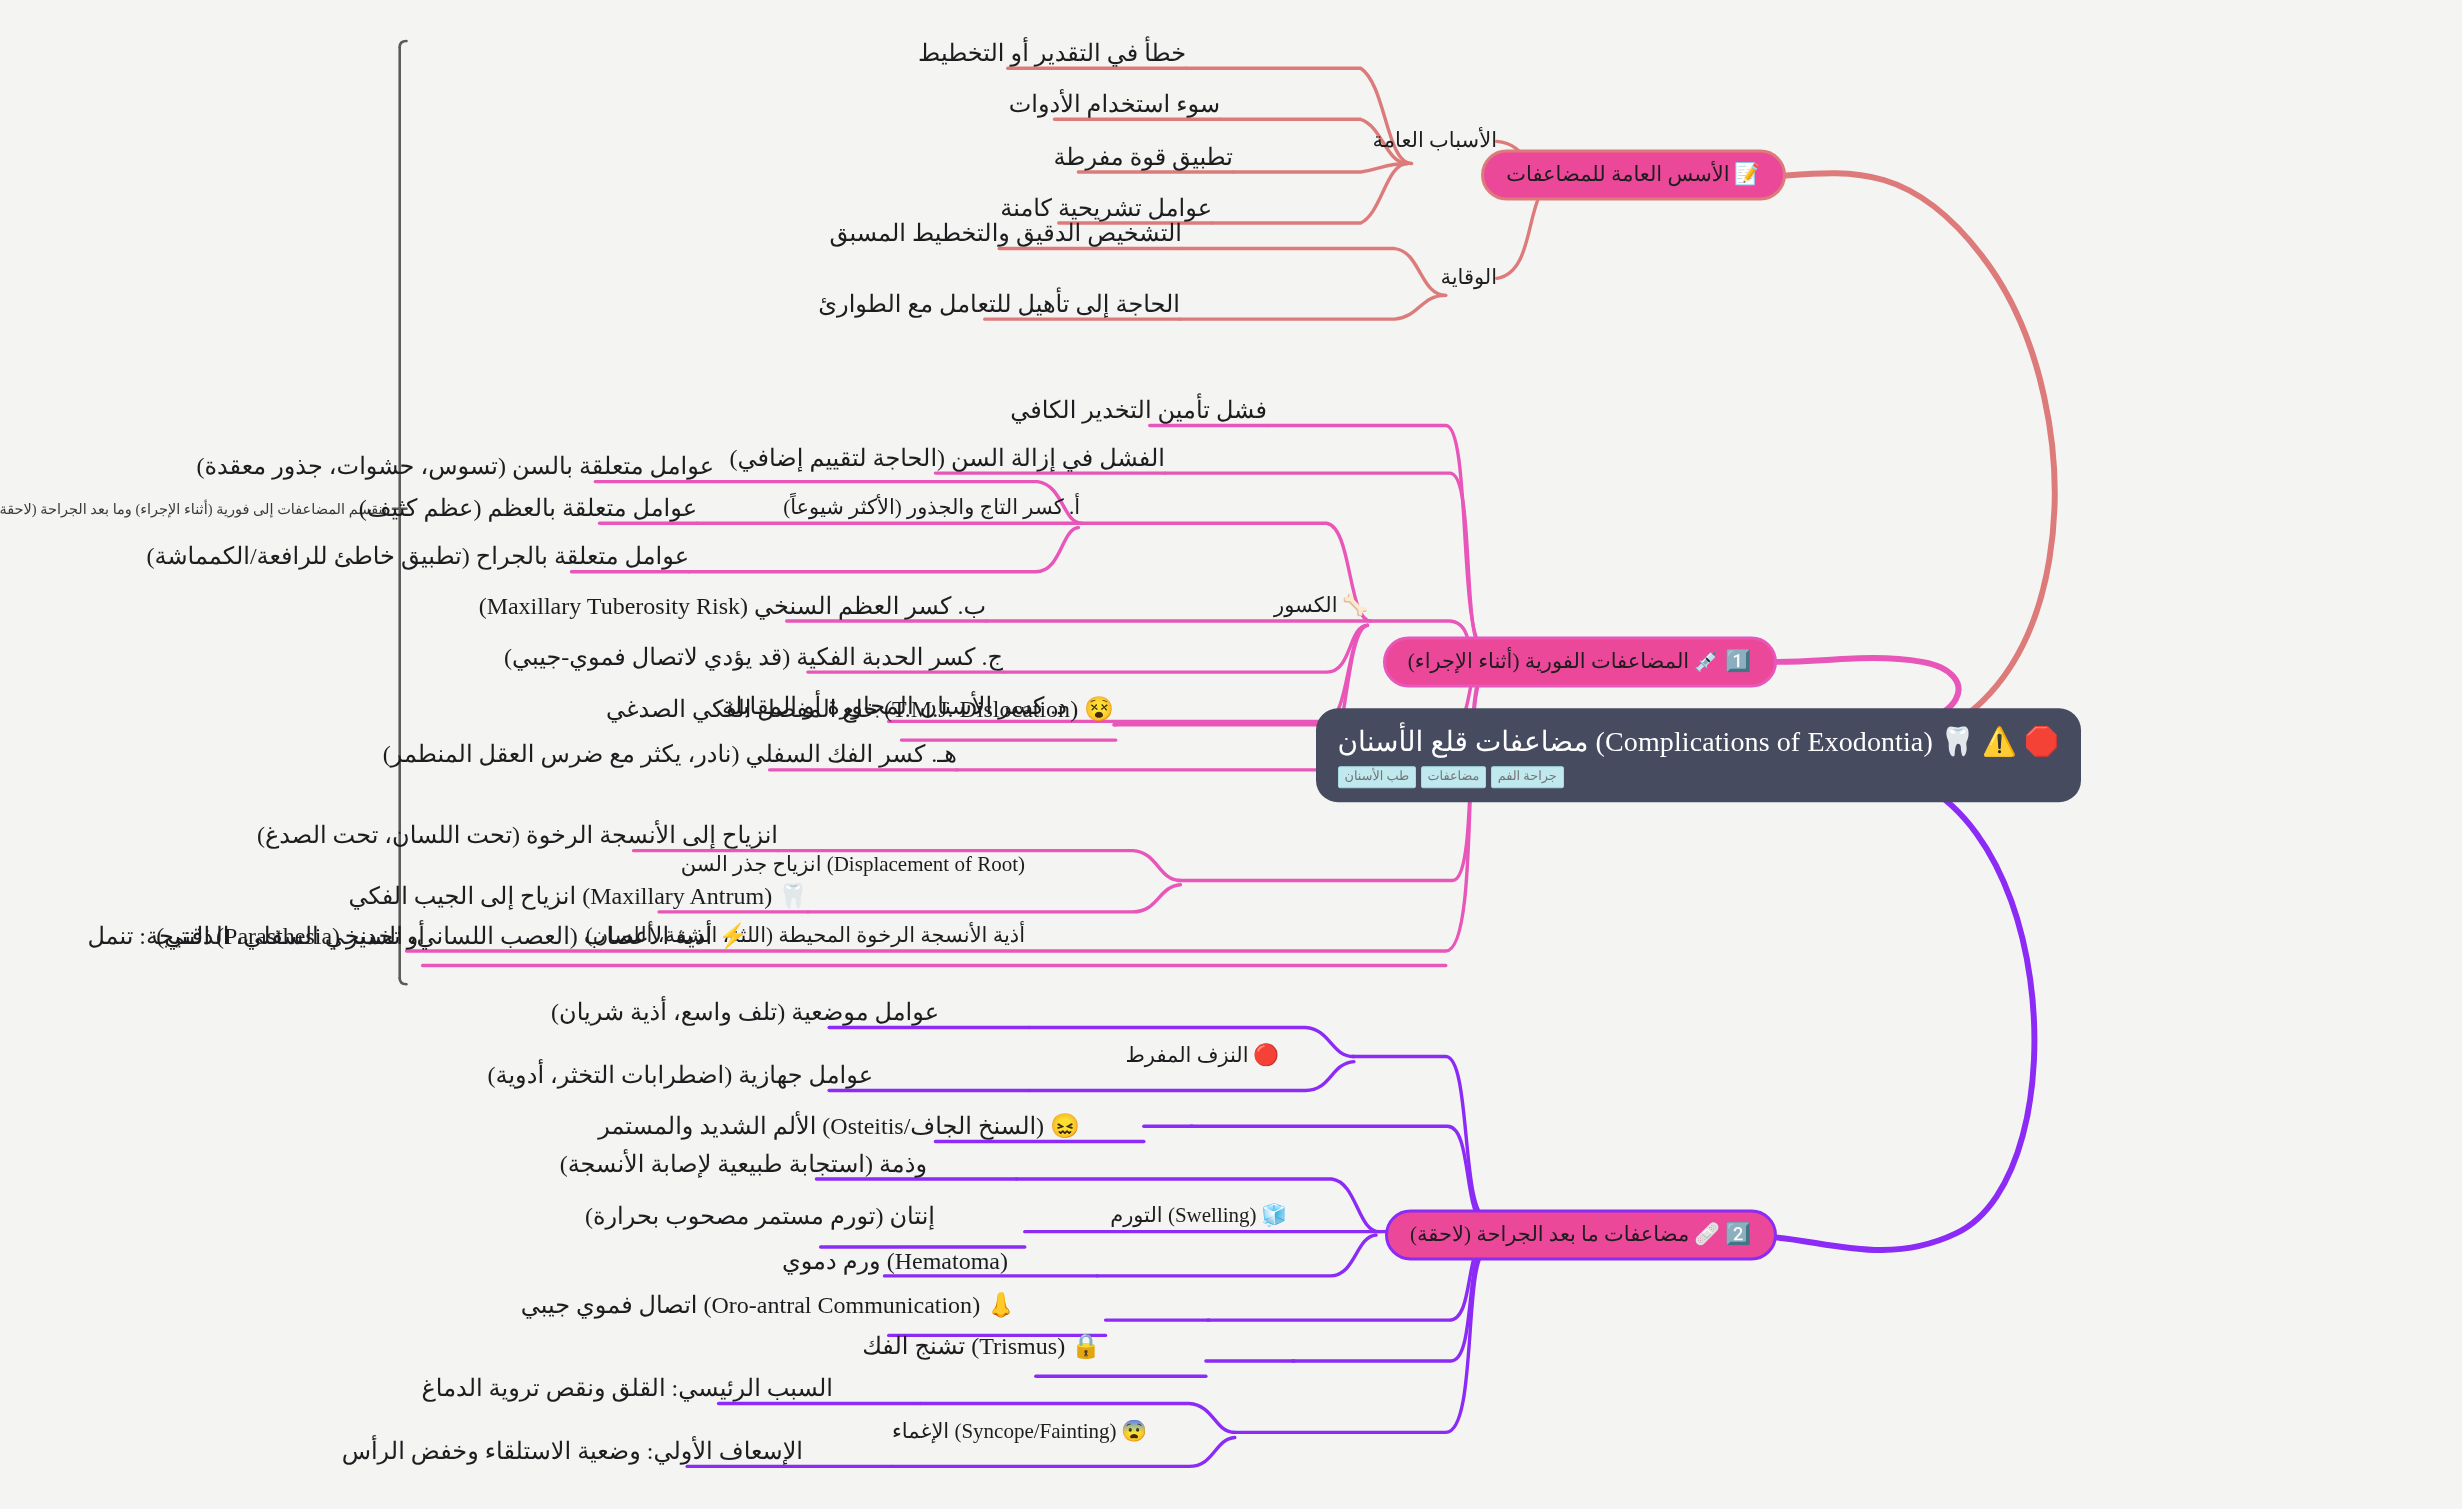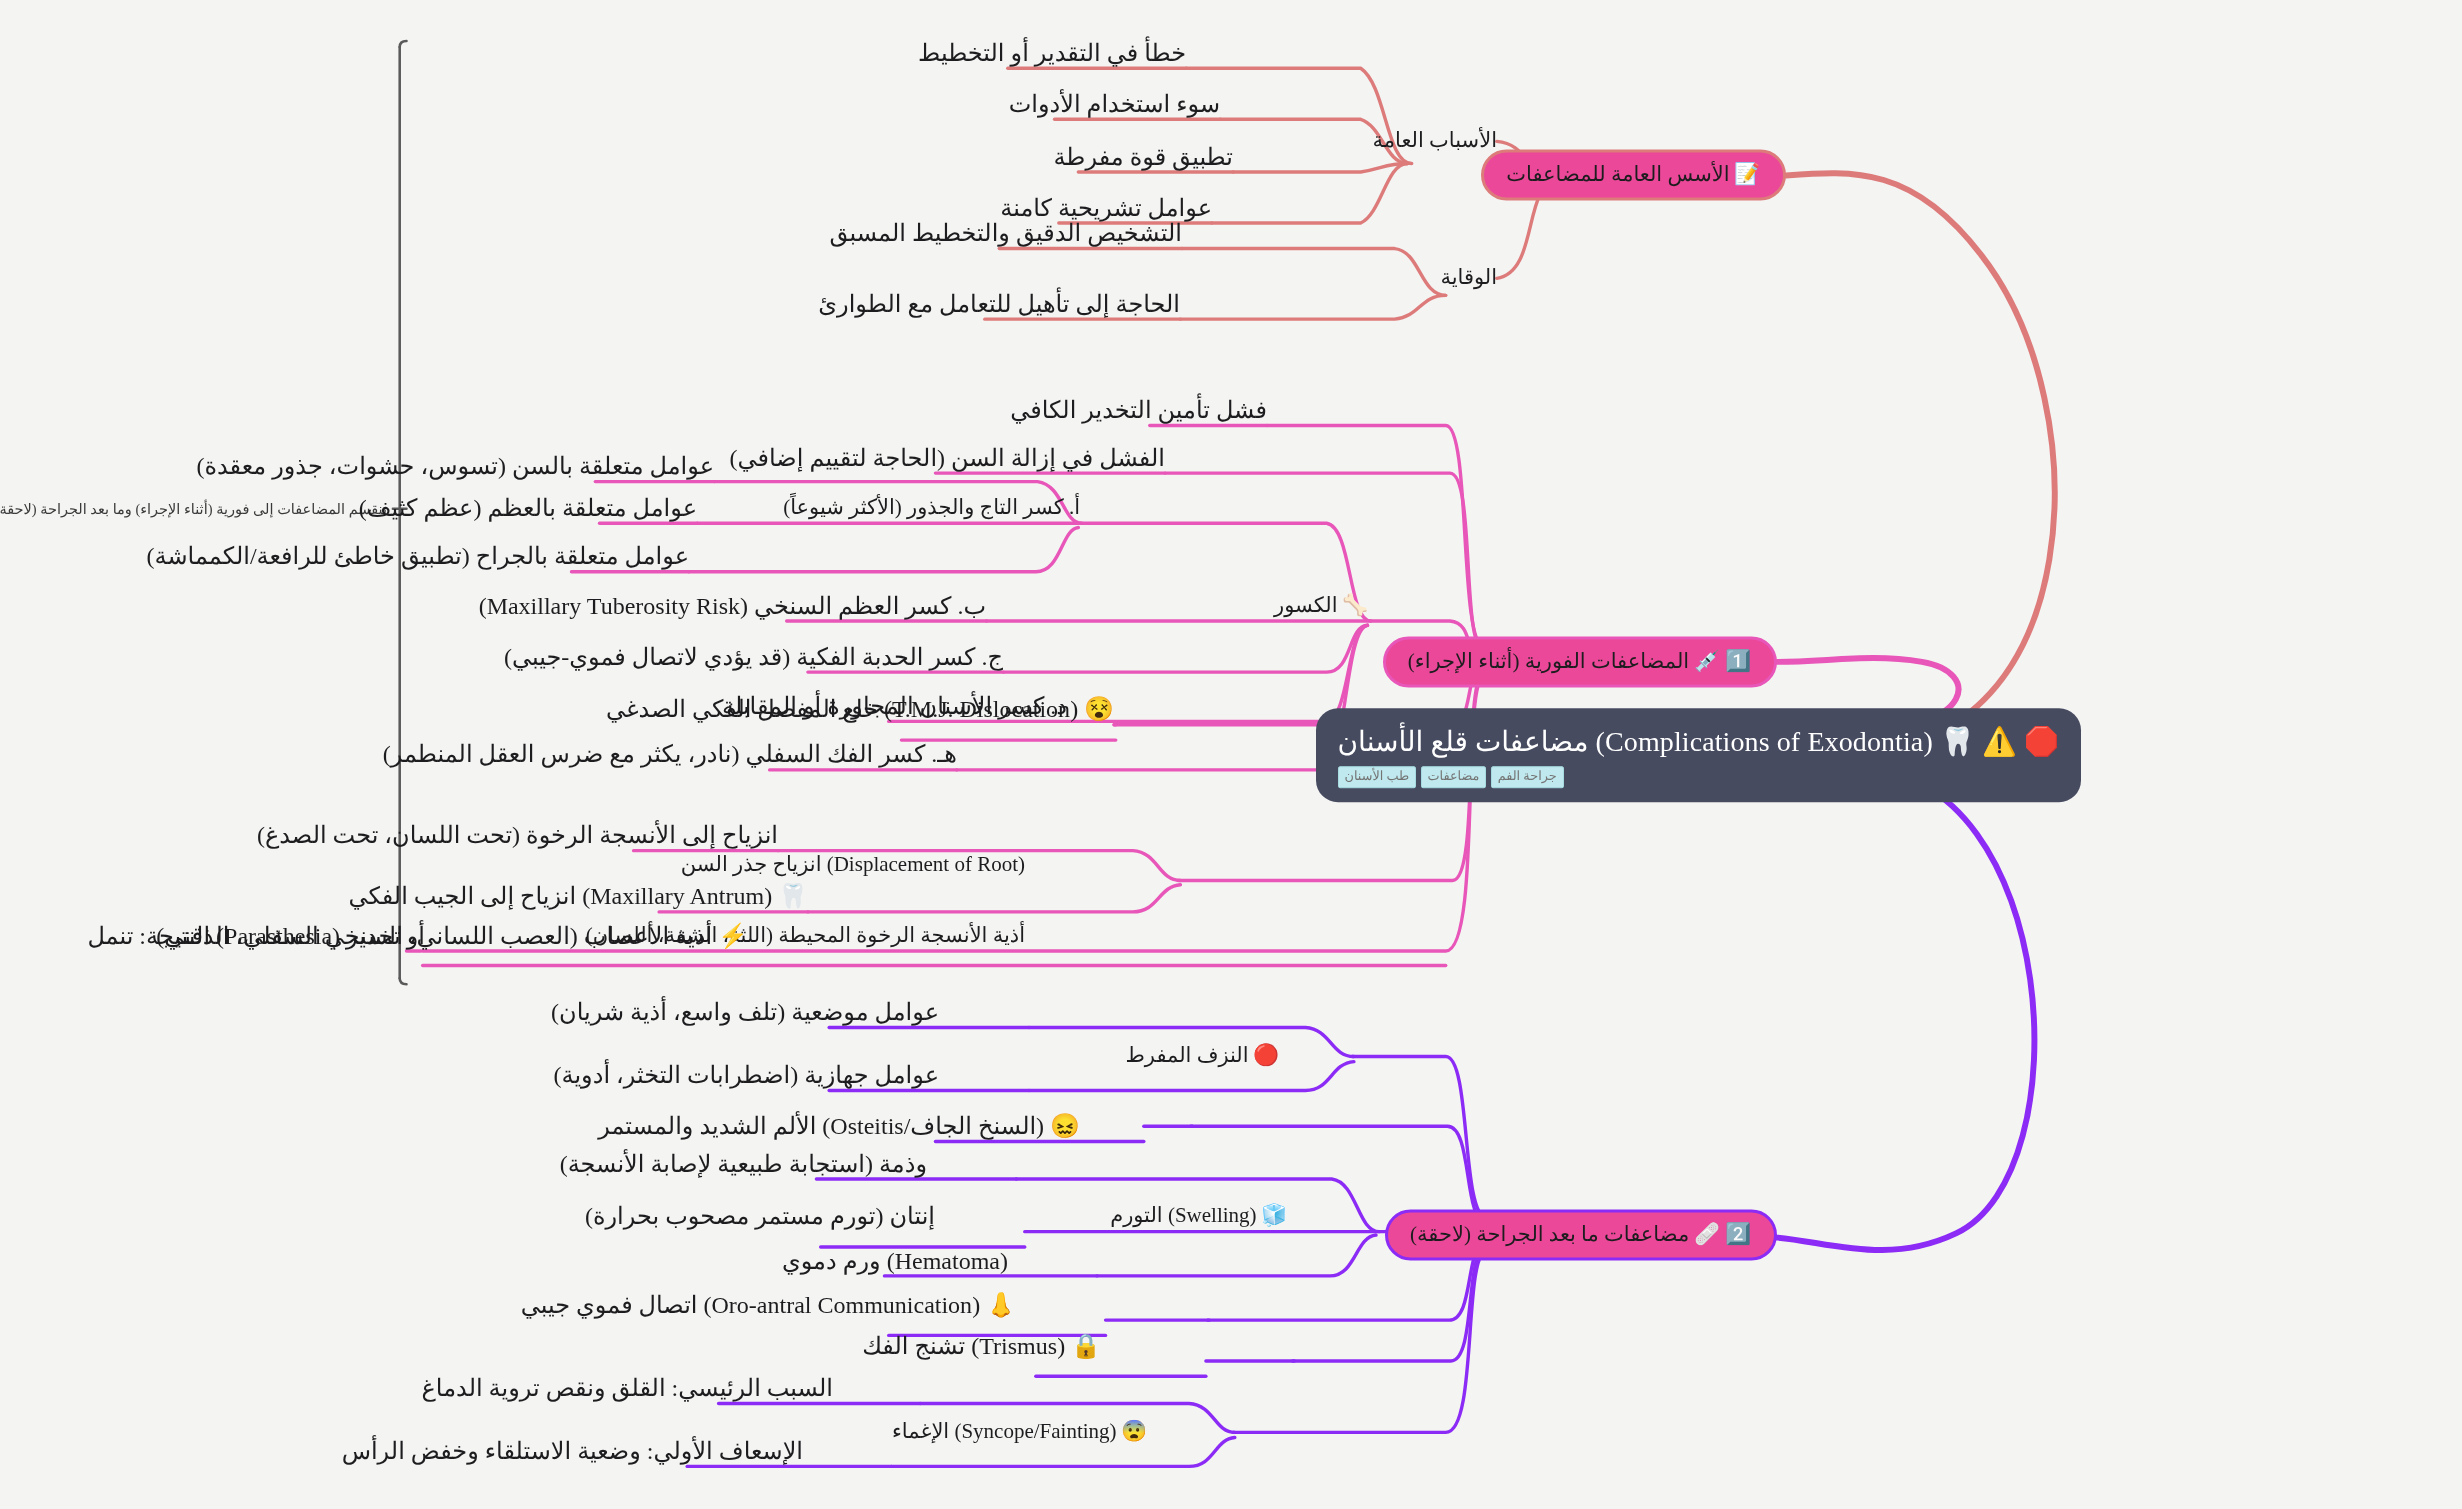--- a/index.html
+++ b/index.html
@@ -232,21 +232,21 @@
   <div class="node leaf" style="right:1654px;top:896px;">🦷 (Maxillary Antrum) انزياح إلى الجيب الفكي</div>
 
   <div class="node mid" style="right:1437px;top:936px;">أذية الأنسجة الرخوة المحيطة (اللثة، الشفة، اللسان)</div>
   <div class="node leaf" style="right:1714px;top:936px;">⚡ أذية الأعصاب (العصب اللساني، السنخي السفلي، الذقني)</div>
   <div class="node leaf" style="right:2037px;top:936px;">أو تخدير (Parasthesia) النتيجة: تنمل</div>
 
   <div class="node pill purple" style="right:685px;top:1235px;">2️⃣ 🩹 مضاعفات ما بعد الجراحة (لاحقة)</div>
 
   <div class="node mid" style="right:1182px;top:1056px;">🔴 النزف المفرط</div>
   <div class="node leaf" style="right:1523px;top:1012px;">عوامل موضعية (تلف واسع، أذية شريان)</div>
-  <div class="node leaf" style="right:1523px;top:1075px;">عوامل جهازية (اضطرابات التخثر، أدوية)</div>
+  <div class="node leaf" style="right:1589px;top:1075px;">عوامل جهازية (اضطرابات التخثر، أدوية)</div>
 
   <div class="node leaf" style="right:1382px;top:1126px;">😖 (السنخ الجاف/Osteitis) الألم الشديد والمستمر</div>
 
   <div class="node mid" style="right:1174px;top:1216px;">🧊 (Swelling) التورم</div>
   <div class="node leaf" style="right:1535px;top:1164px;">وذمة (استجابة طبيعية لإصابة الأنسجة)</div>
   <div class="node leaf" style="right:1527px;top:1216px;">إنتان (تورم مستمر مصحوب بحرارة)</div>
   <div class="node leaf" style="right:1454px;top:1261px;">(Hematoma) ورم دموي</div>
 
   <div class="node leaf" style="right:1446px;top:1305px;">👃 (Oro-antral Communication) اتصال فموي جيبي</div>
   <div class="node leaf" style="right:1361px;top:1346px;">🔒 (Trismus) تشنج الفك</div>

